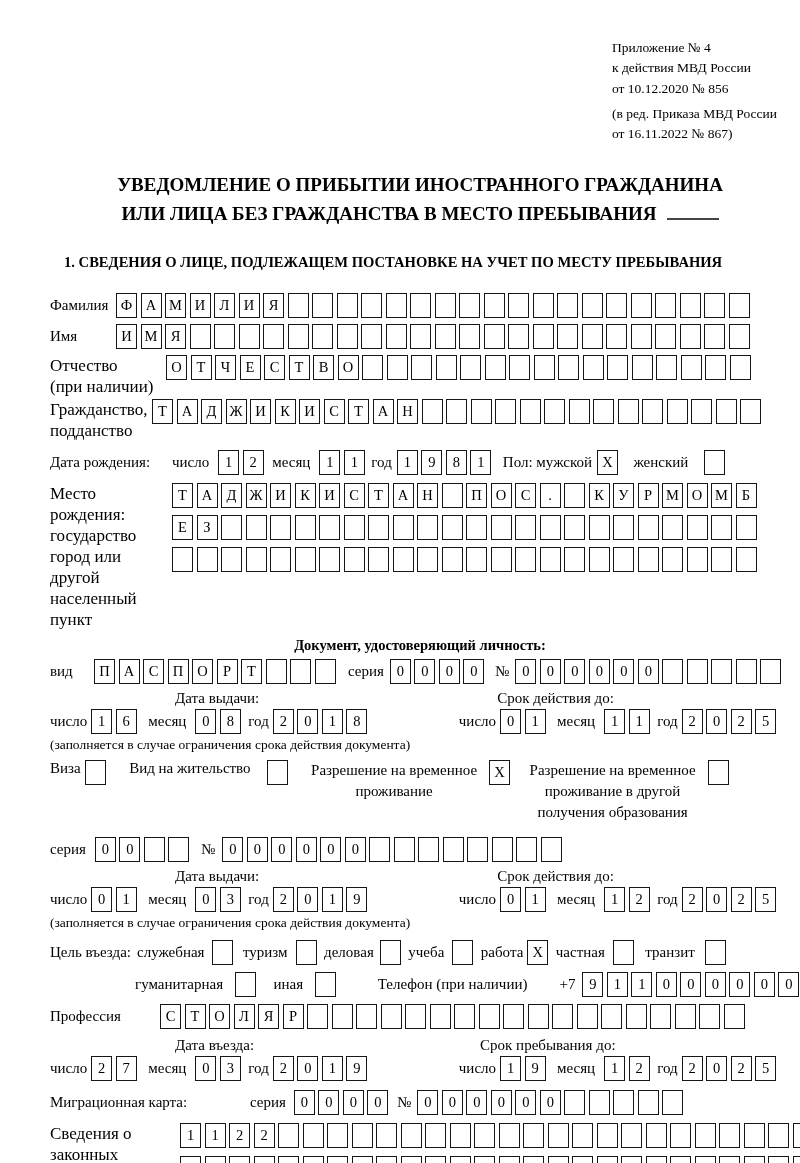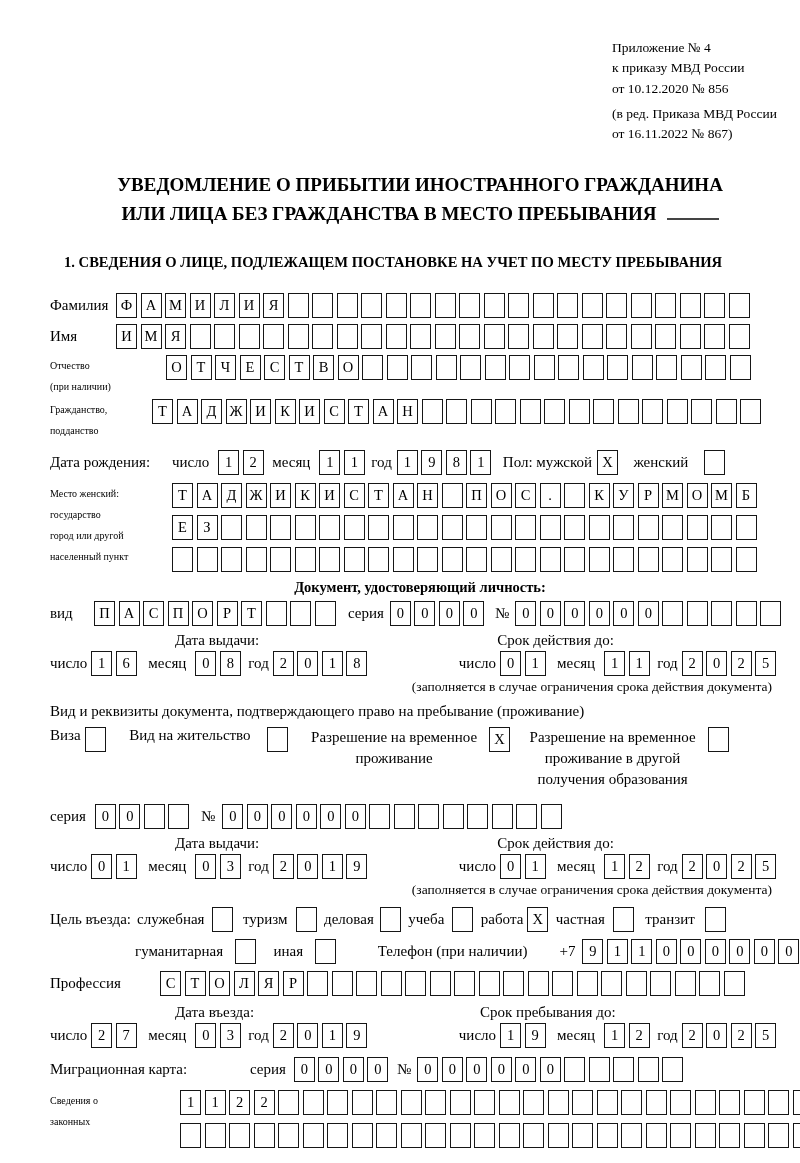--- a/index.html
+++ b/index.html
@@ -11,39 +11,39 @@
   }
   .annex { margin-left:562px; font-size:13.5px; line-height:1.5; }
   .annex .grp2 { margin-top:5px; }
   .forma { text-align:right; padding-right:30px; font-weight:bold; font-size:15px; margin-top:22px; letter-spacing:.4px; }
   .title { text-align:center; font-weight:bold; font-size:19px; line-height:1.5; margin-top:27px; }
   .blank { display:inline-block; width:52px; border-bottom:2px solid #444; height:3px; margin-left:10px; }
   .sec-heading { font-weight:bold; font-size:14.6px; margin-top:26px; margin-left:14px; }
   .row { display:flex; align-items:center; }
   .row.top { align-items:flex-start; }
   .lbl { flex:0 0 auto; font-size:15px; }
-  .lbl2 { flex:0 0 auto; font-size:10px; line-height:21px; }
+  .lbl2 { flex:0 0 auto; font-size:17px; line-height:21px; }
   .cells { display:flex; flex:0 0 auto; }
   .cell {
     width:21px; height:25px; border:1.6px solid #161616; margin-right:3.5px;
     display:flex; align-items:center; justify-content:center;
     font-size:14.5px; flex:0 0 auto; background:#fff;
   }
   .doc-heading { text-align:center; font-weight:bold; font-size:14.5px; margin-top:7px; }
-  .note { text-align:right; font-size:13.5px; padding-right:18px; margin-top:3px; }
+  .note { font-size:13.5px; padding-right:18px; margin-top:3px; }
   .center-lines { text-align:center; font-size:15px; line-height:21px; flex:0 0 auto; }
 </style>
 </head>
 <body>
 
 <div class="page">
 
   <div class="annex">
     <div>Приложение № 4</div>
-    <div>к приказу МВД России</div>
+    <div>к действия МВД России</div>
     <div>от 10.12.2020 № 856</div>
     <div class="grp2">(в ред. Приказа МВД России</div>
     <div>от 16.11.2022 № 867)</div>
   </div>
 
 
   <div class="title">
     <div>УВЕДОМЛЕНИЕ О ПРИБЫТИИ ИНОСТРАННОГО ГРАЖДАНИНА</div>
     <div><span>ИЛИ ЛИЦА БЕЗ ГРАЖДАНСТВА В МЕСТО ПРЕБЫВАНИЯ</span><span class="blank"></span></div>
   </div>
@@ -205,21 +205,21 @@
         <span class="cell">X</span>
       </span>
     <span class="lbl" style="margin-left:12px">женский</span>
     <span class="cells" style="margin-left:16px">
         <span class="cell"></span>
       </span>
   </div>
 
   <div class="row top" style="margin-top:8px">
     <div class="lbl2" style="width:122px">
-      <div>Место женский:</div>
+      <div>Место рождения:</div>
       <div>государство</div>
       <div>город или другой</div>
       <div>населенный пункт</div>
     </div>
     <div>
       <div class="cells">
           <span class="cell">Т</span>
           <span class="cell">А</span>
           <span class="cell">Д</span>
           <span class="cell">Ж</span>
@@ -375,21 +375,20 @@
     <span class="cells" style="margin-left:4px">
         <span class="cell">2</span>
         <span class="cell">0</span>
         <span class="cell">2</span>
         <span class="cell">5</span>
       </span>
   </div>
 
   <div class="note">(заполняется в случае ограничения срока действия документа)</div>
 
-  <div style="margin-top:8px">Вид и реквизиты документа, подтверждающего право на пребывание (проживание)</div>
 
   <div class="row top" style="margin-top:7px">
     <span class="lbl">Виза</span>
     <span class="cells" style="margin-left:4px">
         <span class="cell"></span>
       </span>
     <span class="lbl" style="margin-left:20px">Вид на жительство</span>
     <span class="cells" style="margin-left:16px">
         <span class="cell"></span>
       </span>

